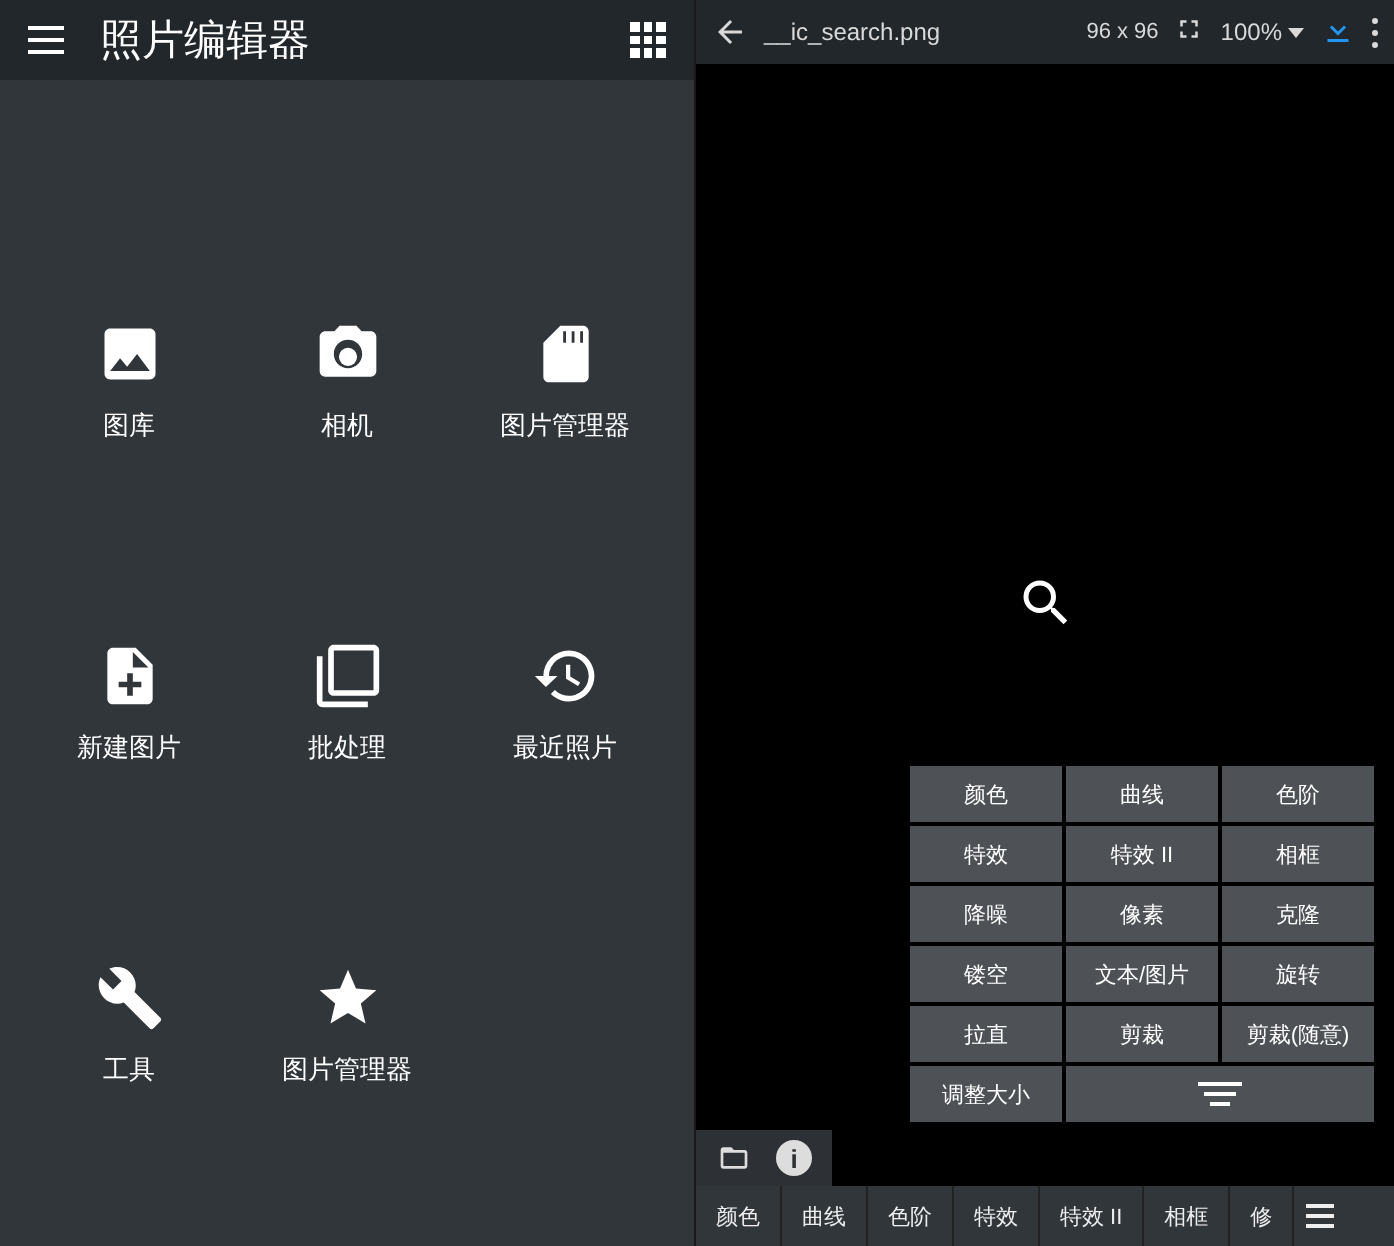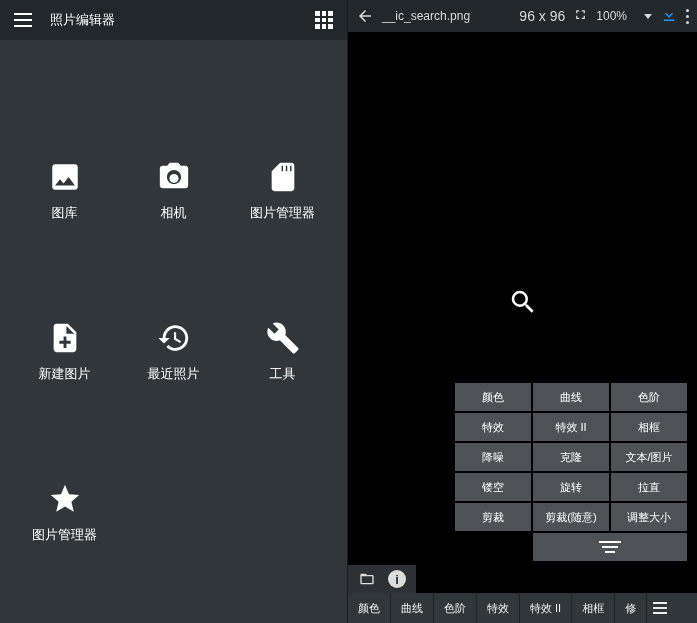--- a/index.html
+++ b/index.html
@@ -19,21 +19,21 @@
     border-right: 1px solid #1a1a1a;
   }
   .left-header {
     height: 40px;
     background: #22272b;
     display: flex; align-items: center;
     padding: 0 14px;
   }
   .hamburger { width:18px; height:14px; display:flex; flex-direction:column; justify-content:space-between; cursor:pointer;}
   .hamburger span { height:2px; background:#fff; }
-  .left-title { margin-left:18px; font-size:13px; flex:1;}
+  .left-title { margin-left:18px; font-size:21px; flex:1;}
   .apps-icon {
     width:18px; height:18px;
     display:grid; grid-template-columns:repeat(3,1fr); grid-template-rows:repeat(3,1fr);
     gap:2px; cursor:pointer;
   }
   .apps-icon span { background:#fff; }
   .grid-area {
     flex:1; display:grid;
     grid-template-columns:repeat(3,1fr);
     grid-template-rows:repeat(3,1fr);
@@ -56,23 +56,23 @@
   }
   .r-header {
     height:32px; background:#22272b;
     display:flex; align-items:center;
     padding:0 8px; gap:8px; font-size:12px;
     color:#d9d9d9;
   }
   .r-header .back { cursor:pointer; display:flex; align-items:center;}
   .r-header .back svg{width:18px;height:18px;fill:#d9d9d9;}
   .r-header .fname { flex:1; }
-  .r-header .dim { font-size:14px; }
+  .r-header .dim { font-size:11px; }
   .r-header .fs svg{width:15px;height:15px;fill:#d9d9d9;}
-  .r-header .zoom { display:flex; align-items:center; gap:17px; cursor:pointer;}
+  .r-header .zoom { display:flex; align-items:center; gap:3px; cursor:pointer;}
   .r-header .zoom .tri { width:0;height:0;border-left:4px solid transparent;border-right:4px solid transparent;border-top:5px solid #d9d9d9;}
   .r-header .dl svg{width:18px;height:18px;fill:#2196f3;}
   .r-header .more { display:flex;flex-direction:column;gap:3px;cursor:pointer;}
   .r-header .more span{width:3px;height:3px;background:#d9d9d9;border-radius:50%;}
   .canvas { flex:1; position:relative; background:#000; overflow:hidden;}
   .search-display {
     position:absolute; left:50%; top:46%; transform:translate(-50%,-50%);
   }
   .search-display svg{ width:30px;height:30px;fill:#fff;}
   
@@ -165,20 +165,28 @@
         </div>
       <div class="lbl">图片管理器</div>
     </div>
     <div class="cell">
       <div class="icn">
           <svg viewBox="0 0 24 24">
             <path d="M14 2H6C4.9 2 4 2.9 4 4v16c0 1.1.9 2 2 2h12c1.1 0 2-.9 2-2V8l-6-6zm2 14h-3v3h-2v-3H8v-2h3v-3h2v3h3v2zM13 9V3.5L18.5 9H13z"></path>
           </svg>
         </div>
       <div class="lbl">新建图片</div>
+    </div>
+    <div class="cell">
+      <div class="icn">
+          <svg viewBox="0 0 24 24">
+            <path d="M3 5H1v16c0 1.1.9 2 2 2h16v-2H3V5zm18-4H7C5.9 1 5 1.9 5 3v14c0 1.1.9 2 2 2h14c1.1 0 2-.9 2-2V3c0-1.1-.9-2-2-2zm0 16H7V3h14v14z"></path>
+          </svg>
+        </div>
+      <div class="lbl">批处理</div>
     </div>
     <div class="cell">
       <div class="icn">
           <svg viewBox="0 0 24 24">
             <path d="M13 3a9 9 0 0 0-9 9H1l3.9 3.9L9 12H6a7 7 0 1 1 2.05 4.95l-1.41 1.41A9 9 0 1 0 13 3zm-1 5v5l4.25 2.52.75-1.23-3.5-2.08V8H12z"></path>
           </svg>
         </div>
       <div class="lbl">最近照片</div>
     </div>
     <div class="cell">
@@ -235,23 +243,24 @@
     </div>
 
     <div class="toolgrid">
       <div class="tb">颜色</div>
       <div class="tb">曲线</div>
       <div class="tb">色阶</div>
       <div class="tb">特效</div>
       <div class="tb">特效 II</div>
       <div class="tb">相框</div>
       <div class="tb">降噪</div>
+      <div class="tb">像素</div>
       <div class="tb">克隆</div>
+      <div class="tb">镂空</div>
       <div class="tb">文本/图片</div>
-      <div class="tb">镂空</div>
       <div class="tb">旋转</div>
       <div class="tb">拉直</div>
       <div class="tb">剪裁</div>
       <div class="tb">剪裁(随意)</div>
       <div class="tb">调整大小</div>
       <div class="tb tb-long2">
           <div class="bars">
             <span></span>
             <span></span>
             <span></span>

